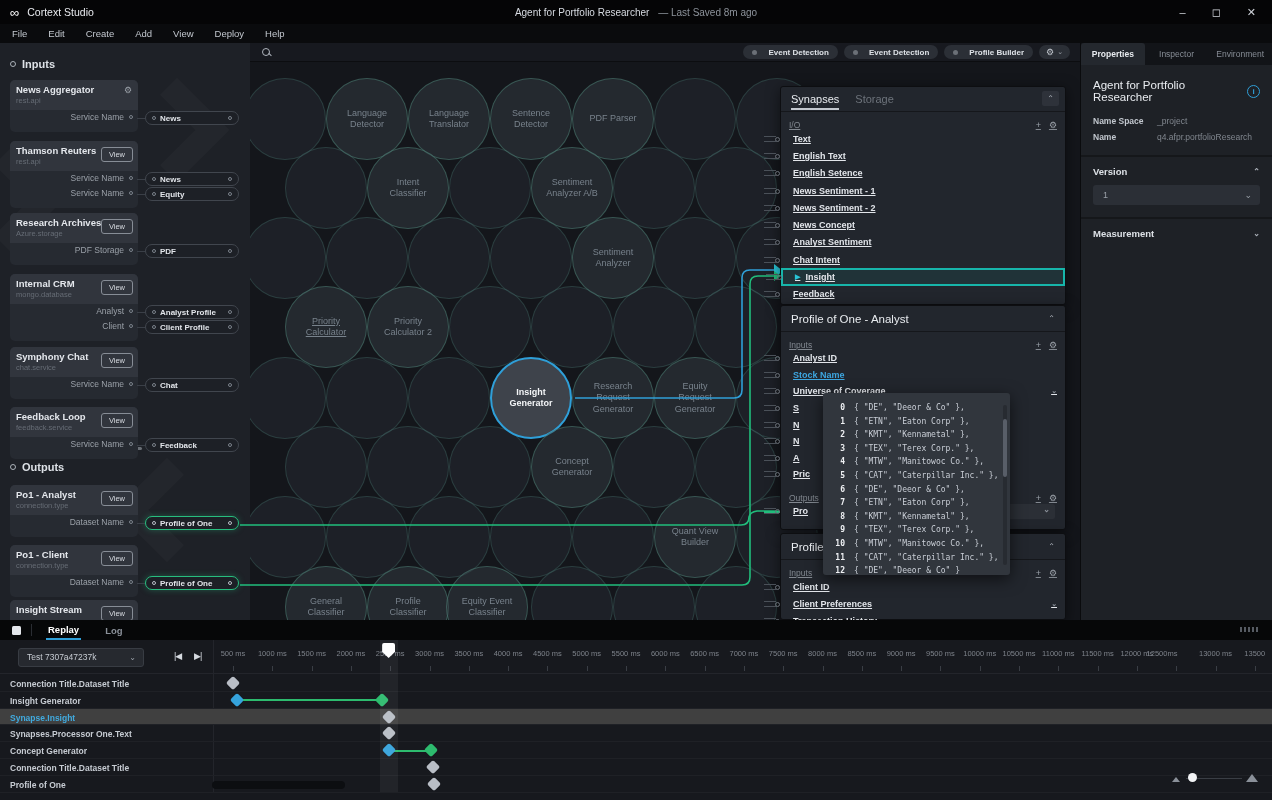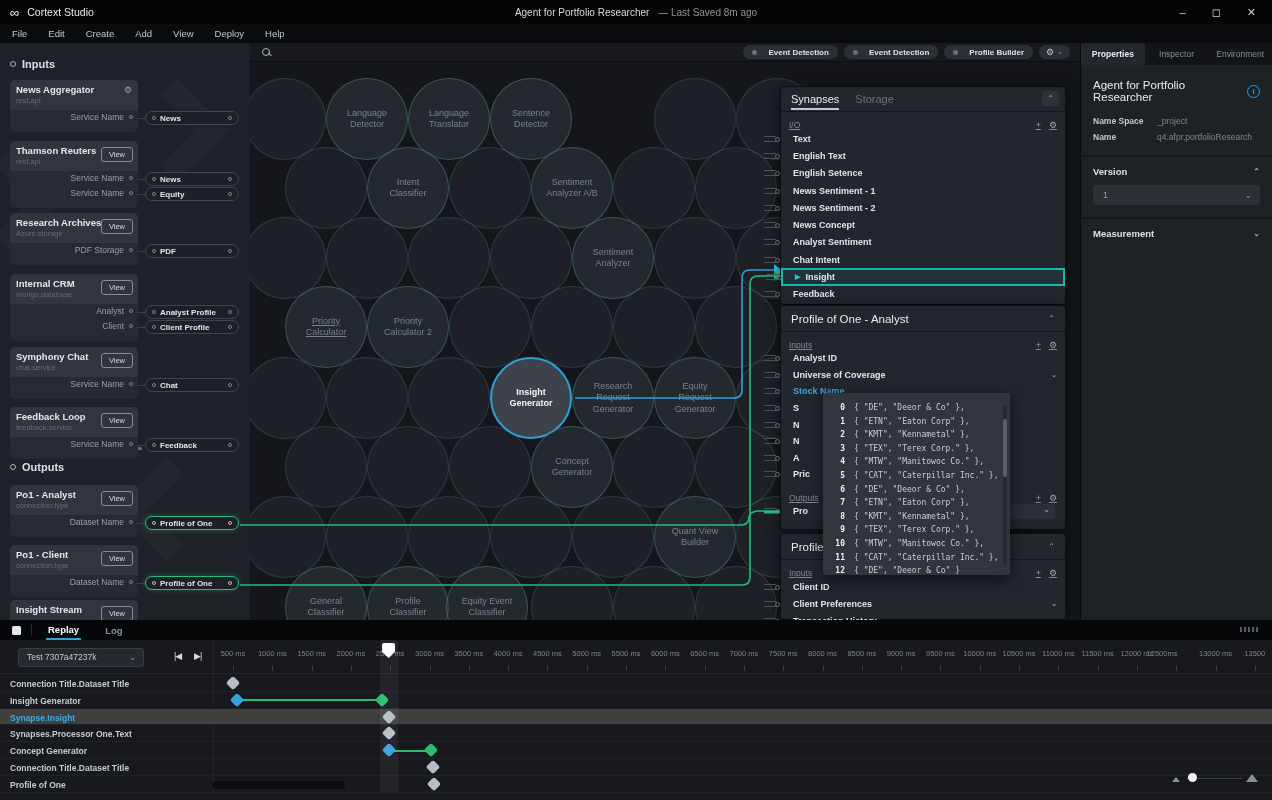--- a/index.html
+++ b/index.html
@@ -74,21 +74,21 @@
     box-shadow:0 3px 14px rgba(0,0,0,.5); z-index:6; }
   .syn-panel { left:780px; top:86px; width:286px; height:219px; }
   .syn-tabs { height:25px; border-bottom:1px solid #15171b; display:flex; align-items:center; padding:0 10px; gap:16px; position:relative; }
   .syn-tab { font-size:11px; color:#6d737b; }
   .syn-tab.active { color:#e8ebef; border-bottom:2px solid #c3c8cf; padding-bottom:3px; margin-bottom:-5px; }
   .collapse-btn { position:absolute; right:6px; top:4px; width:17px; height:15px; background:#2e323a; border-radius:2px;
     color:#aab0b8; font-size:8px; text-align:center; line-height:15px; }
   .io-row { height:18px; display:flex; align-items:flex-end; padding:0 8px; color:#81878f; font-size:8.5px;text-decoration:underline; }
   .io-icons { margin-left:auto; display:flex; gap:8px; color:#9aa0a8; font-size:9px; }
   .panel-row { height:17.3px; position:relative; display:flex; align-items:center; padding-left:12px;
-    color:#e2e5ea; font-size:9px; font-weight:bold; }
+    color:#e2e5ea; font-size:9px; font-weight:bold;text-decoration:underline; }
   .panel-row .stub { position:absolute; left:-17px; top:50%; margin-top:-3px; width:12px; height:6px;
     border-top:1px solid #4a5058; border-bottom:1px solid #4a5058; }
   .panel-row .stub::after { content:""; position:absolute; right:-4px; top:0; width:3px; height:3px;
     border:1px solid #6a7078; border-radius:50%; }
   .panel-row .chev { margin-left:auto; margin-right:8px; color:#8a9099; font-size:7px; }
   .panel-row.sel-syn { border:2px solid #17b5aa; background:rgba(23,150,143,.12); }
   .panel-row.sel-syn .arrow { color:#29c5d6; font-size:7px; margin-right:5px; }
   .panel-row.blue-lbl { color:#3da6e0; }
   .panel-row.greenout::before { content:""; position:absolute; left:-17px; top:50%; width:16px; border-top:2px solid #21bd7c; }
   .poo-a { left:780px; top:305px; width:286px; height:225px; }
@@ -410,20 +410,21 @@
       <div class="node" style="left: 158px; top: 453px;"></div>
       <div class="node" style="left: 240px; top: 453px;"></div>
       <div class="node" style="left: 322px; top: 453px;"></div>
       <div class="node" style="left: 486px; top: 453px;"></div>
       <div class="node" style="left: 281px; top: 523px;"></div>
       <div class="node" style="left: 363px; top: 523px;"></div>
       <div class="node" style="left: 445px; top: 523px;"></div>
       <div class="node labeled" style="left: 76px; top: 35px;">Language Detector</div>
       <div class="node labeled" style="left: 158px; top: 35px;">Language Translator</div>
       <div class="node labeled" style="left: 240px; top: 35px;">Sentence Detector</div>
+      <div class="node labeled" style="left: 322px; top: 35px;">PDF Parser</div>
       <div class="node labeled" style="left: 117px; top: 104px;">Intent Classifier</div>
       <div class="node labeled" style="left: 281px; top: 104px;">Sentiment Analyzer A/B</div>
       <div class="node labeled" style="left: 322px; top: 174px;">Sentiment Analyzer</div>
       <div class="node labeled" style="left: 35px; top: 243px; text-decoration: underline;">Priority Calculator</div>
       <div class="node labeled" style="left: 117px; top: 243px;">Priority Calculator 2</div>
       <div class="node labeled hl" style="left: 240px; top: 314px;">Insight Generator</div>
       <div class="node labeled" style="left: 322px; top: 314px;">Research Request Generator</div>
       <div class="node labeled" style="left: 404px; top: 314px;">Equity Request Generator</div>
       <div class="node labeled" style="left: 281px; top: 383px;">Concept Generator</div>
       <div class="node labeled" style="left: 404px; top: 453px;">Quant View Builder</div>
@@ -508,28 +509,28 @@
       <span class="io-icons">
         <span>+</span>
         <span>⚙</span>
       </span>
     </div>
     <div id="poo-a-rows">
         <div class="panel-row" style="height: 16.6px;">
           <span class="stub"></span>
           <span>Analyst ID</span>
         </div>
+        <div class="panel-row blue-lbl" style="height: 16.6px;">
+          <span class="stub"></span>
+          <span>Stock Name</span>
+        </div>
         <div class="panel-row" style="height: 16.6px;">
           <span class="stub"></span>
           <span>Universe of Coverage</span>
           <span class="chev">⌄</span>
-        </div>
-        <div class="panel-row blue-lbl" style="height: 16.6px;">
-          <span class="stub"></span>
-          <span>Stock Name</span>
         </div>
         <div class="panel-row" style="height: 16.6px;">
           <span class="stub"></span>
           <span>S</span>
         </div>
         <div class="panel-row" style="height: 16.6px;">
           <span class="stub"></span>
           <span>N</span>
         </div>
         <div class="panel-row" style="height: 16.6px;">

